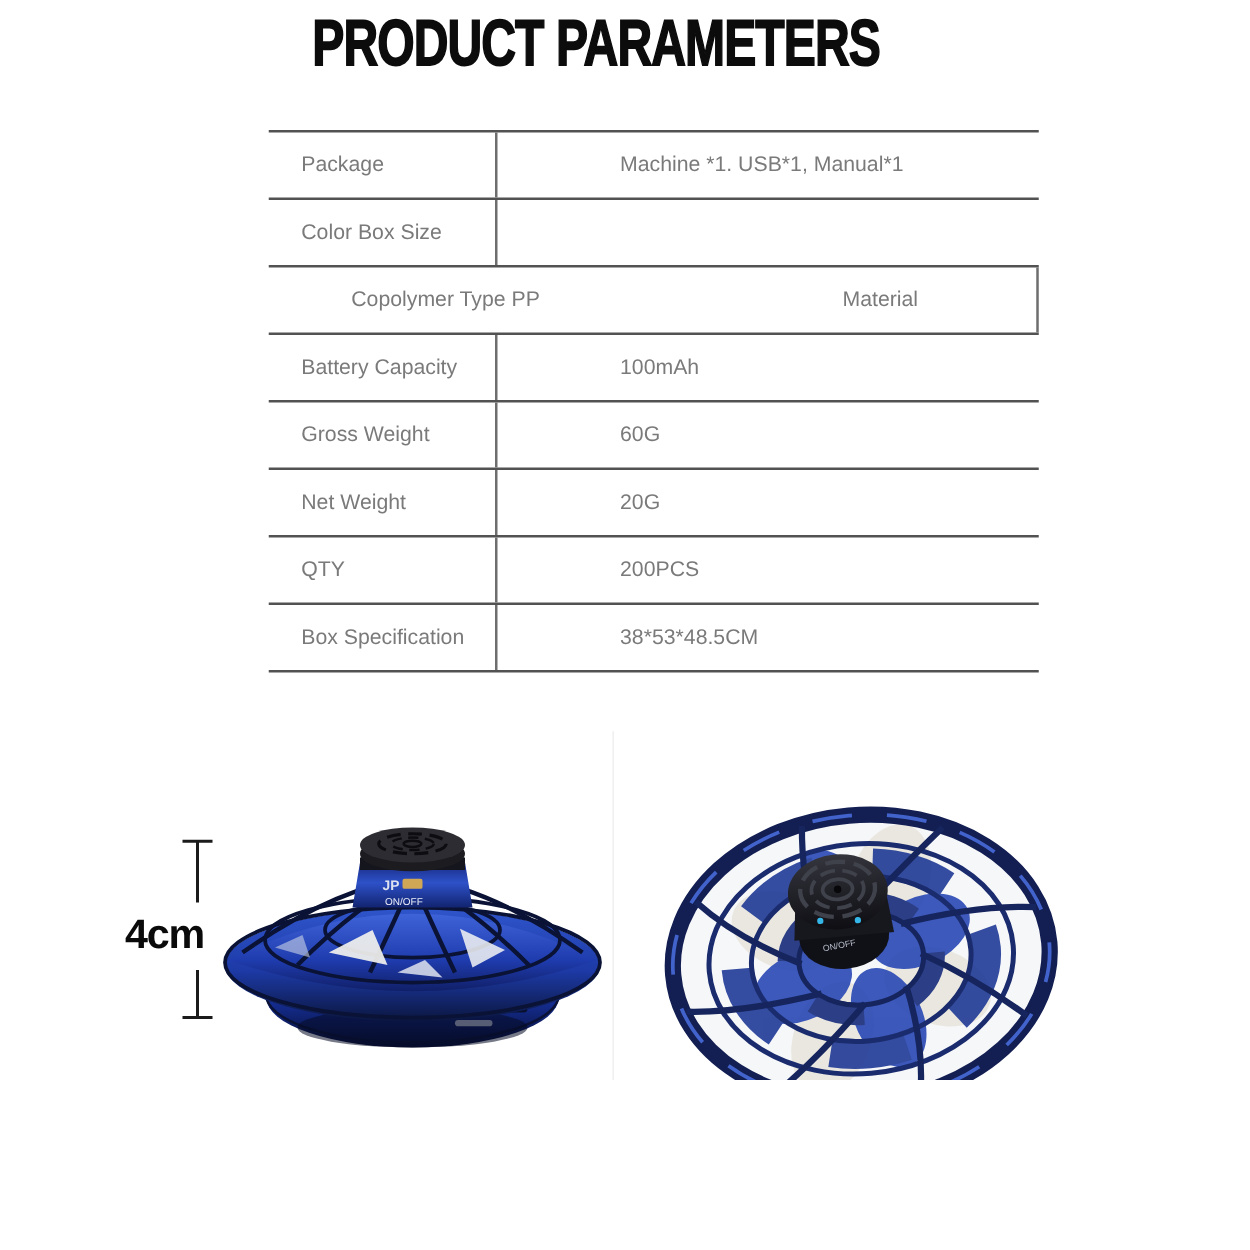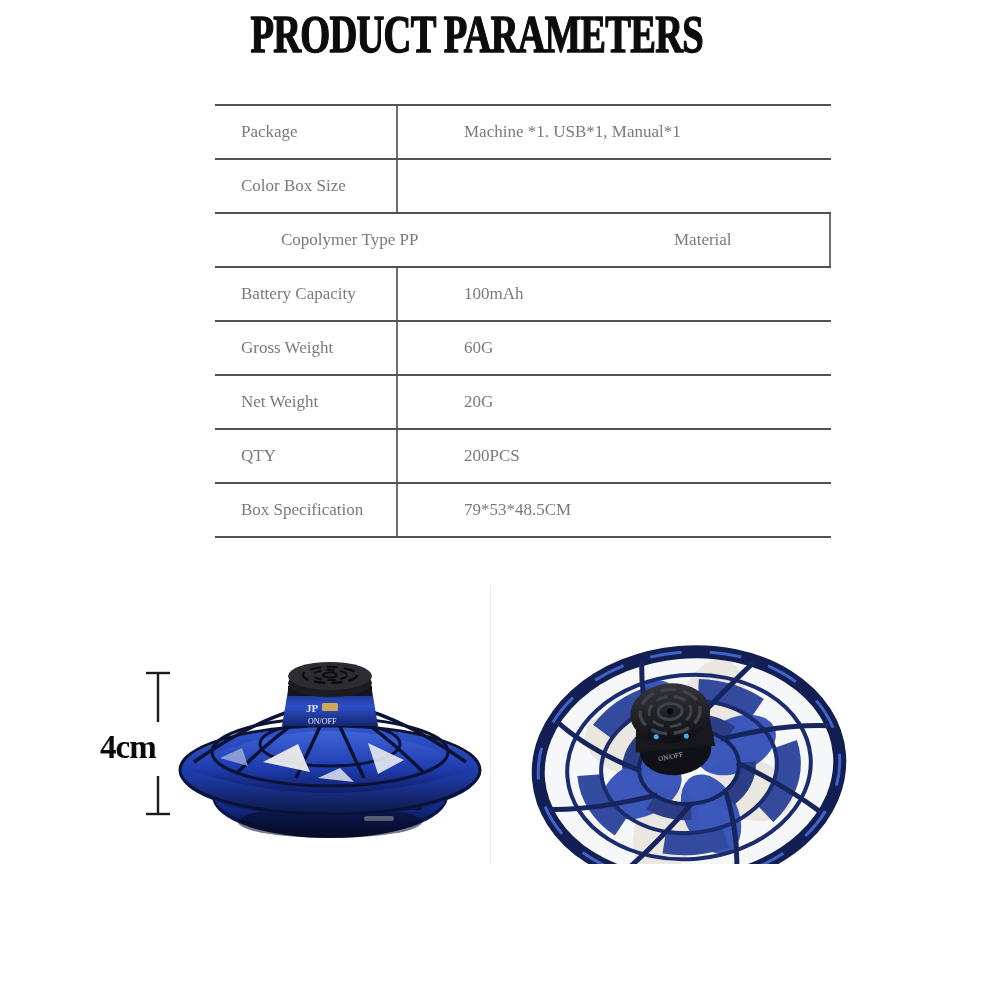--- a/index.html
+++ b/index.html
@@ -1,28 +1,28 @@
 <!DOCTYPE html>
 <html><head>
 <meta charset="utf-8">
 <style>
   html,body{margin:0;padding:0;background:#fff;}
   .page{position:relative;width:1000px;height:864px;background:#ffffff;overflow:hidden;
-        font-family:Liberation Serif, serif;}
+        font-family:Liberation Sans, sans-serif;}
 
   
   .title-wrap{position:absolute;top:5px;left:0;width:954px;text-align:center;}
   .title{display:inline-block;font-size:52px;font-weight:700;color:#0c0c0c;
          letter-spacing:-1px;white-space:nowrap;transform:scaleX(0.74);
          transform-origin:center;-webkit-text-stroke:1.4px #0c0c0c;}
 
   
   .spec-table{position:absolute;left:215px;top:104px;width:616px;
               border-top:2px solid #525252;}
-  .spec-row{display:flex;height:52px;border-bottom:2px solid #525252;}
+  .spec-row{display:flex;height:52px;border-bottom:2px solid #525252;gap:32px;}
   .spec-cell{display:flex;align-items:center;color:#7a7a7a;font-size:17px;}
   .spec-label{width:155px;padding-left:26px;border-right:2px solid #6e6e6e;height:100%;}
   .spec-value{flex:1;padding-left:66px;}
 
   
   .photo-seam{position:absolute;left:490px;top:585px;width:1px;height:372px;background:#ebebeb;}
 
   
   .drone-side{position:absolute;left:168px;top:650px;width:325px;height:200px;}
   .drone-top{position:absolute;left:525px;top:630px;width:330px;height:265px;}
@@ -67,21 +67,21 @@
     <div class="spec-row">
       <div class="spec-cell spec-label">Net Weight</div>
       <div class="spec-cell spec-value">20G</div>
     </div>
     <div class="spec-row">
       <div class="spec-cell spec-label">QTY</div>
       <div class="spec-cell spec-value">200PCS</div>
     </div>
     <div class="spec-row">
       <div class="spec-cell spec-label">Box Specification</div>
-      <div class="spec-cell spec-value">79*53*48.5CM</div>
+      <div class="spec-cell spec-value">38*53*48.5CM</div>
     </div>
   </div>
 
   <div class="photo-seam"></div>
 
   <svg class="drone-side" viewBox="0 0 325 200" xmlns="http://www.w3.org/2000/svg">
     <defs>
       <linearGradient id="bandGrad" x1="0" y1="0" x2="0" y2="1">
         <stop offset="0" stop-color="#2f55cc"></stop>
           <stop offset="0.55" stop-color="#1d3aa6"></stop>

